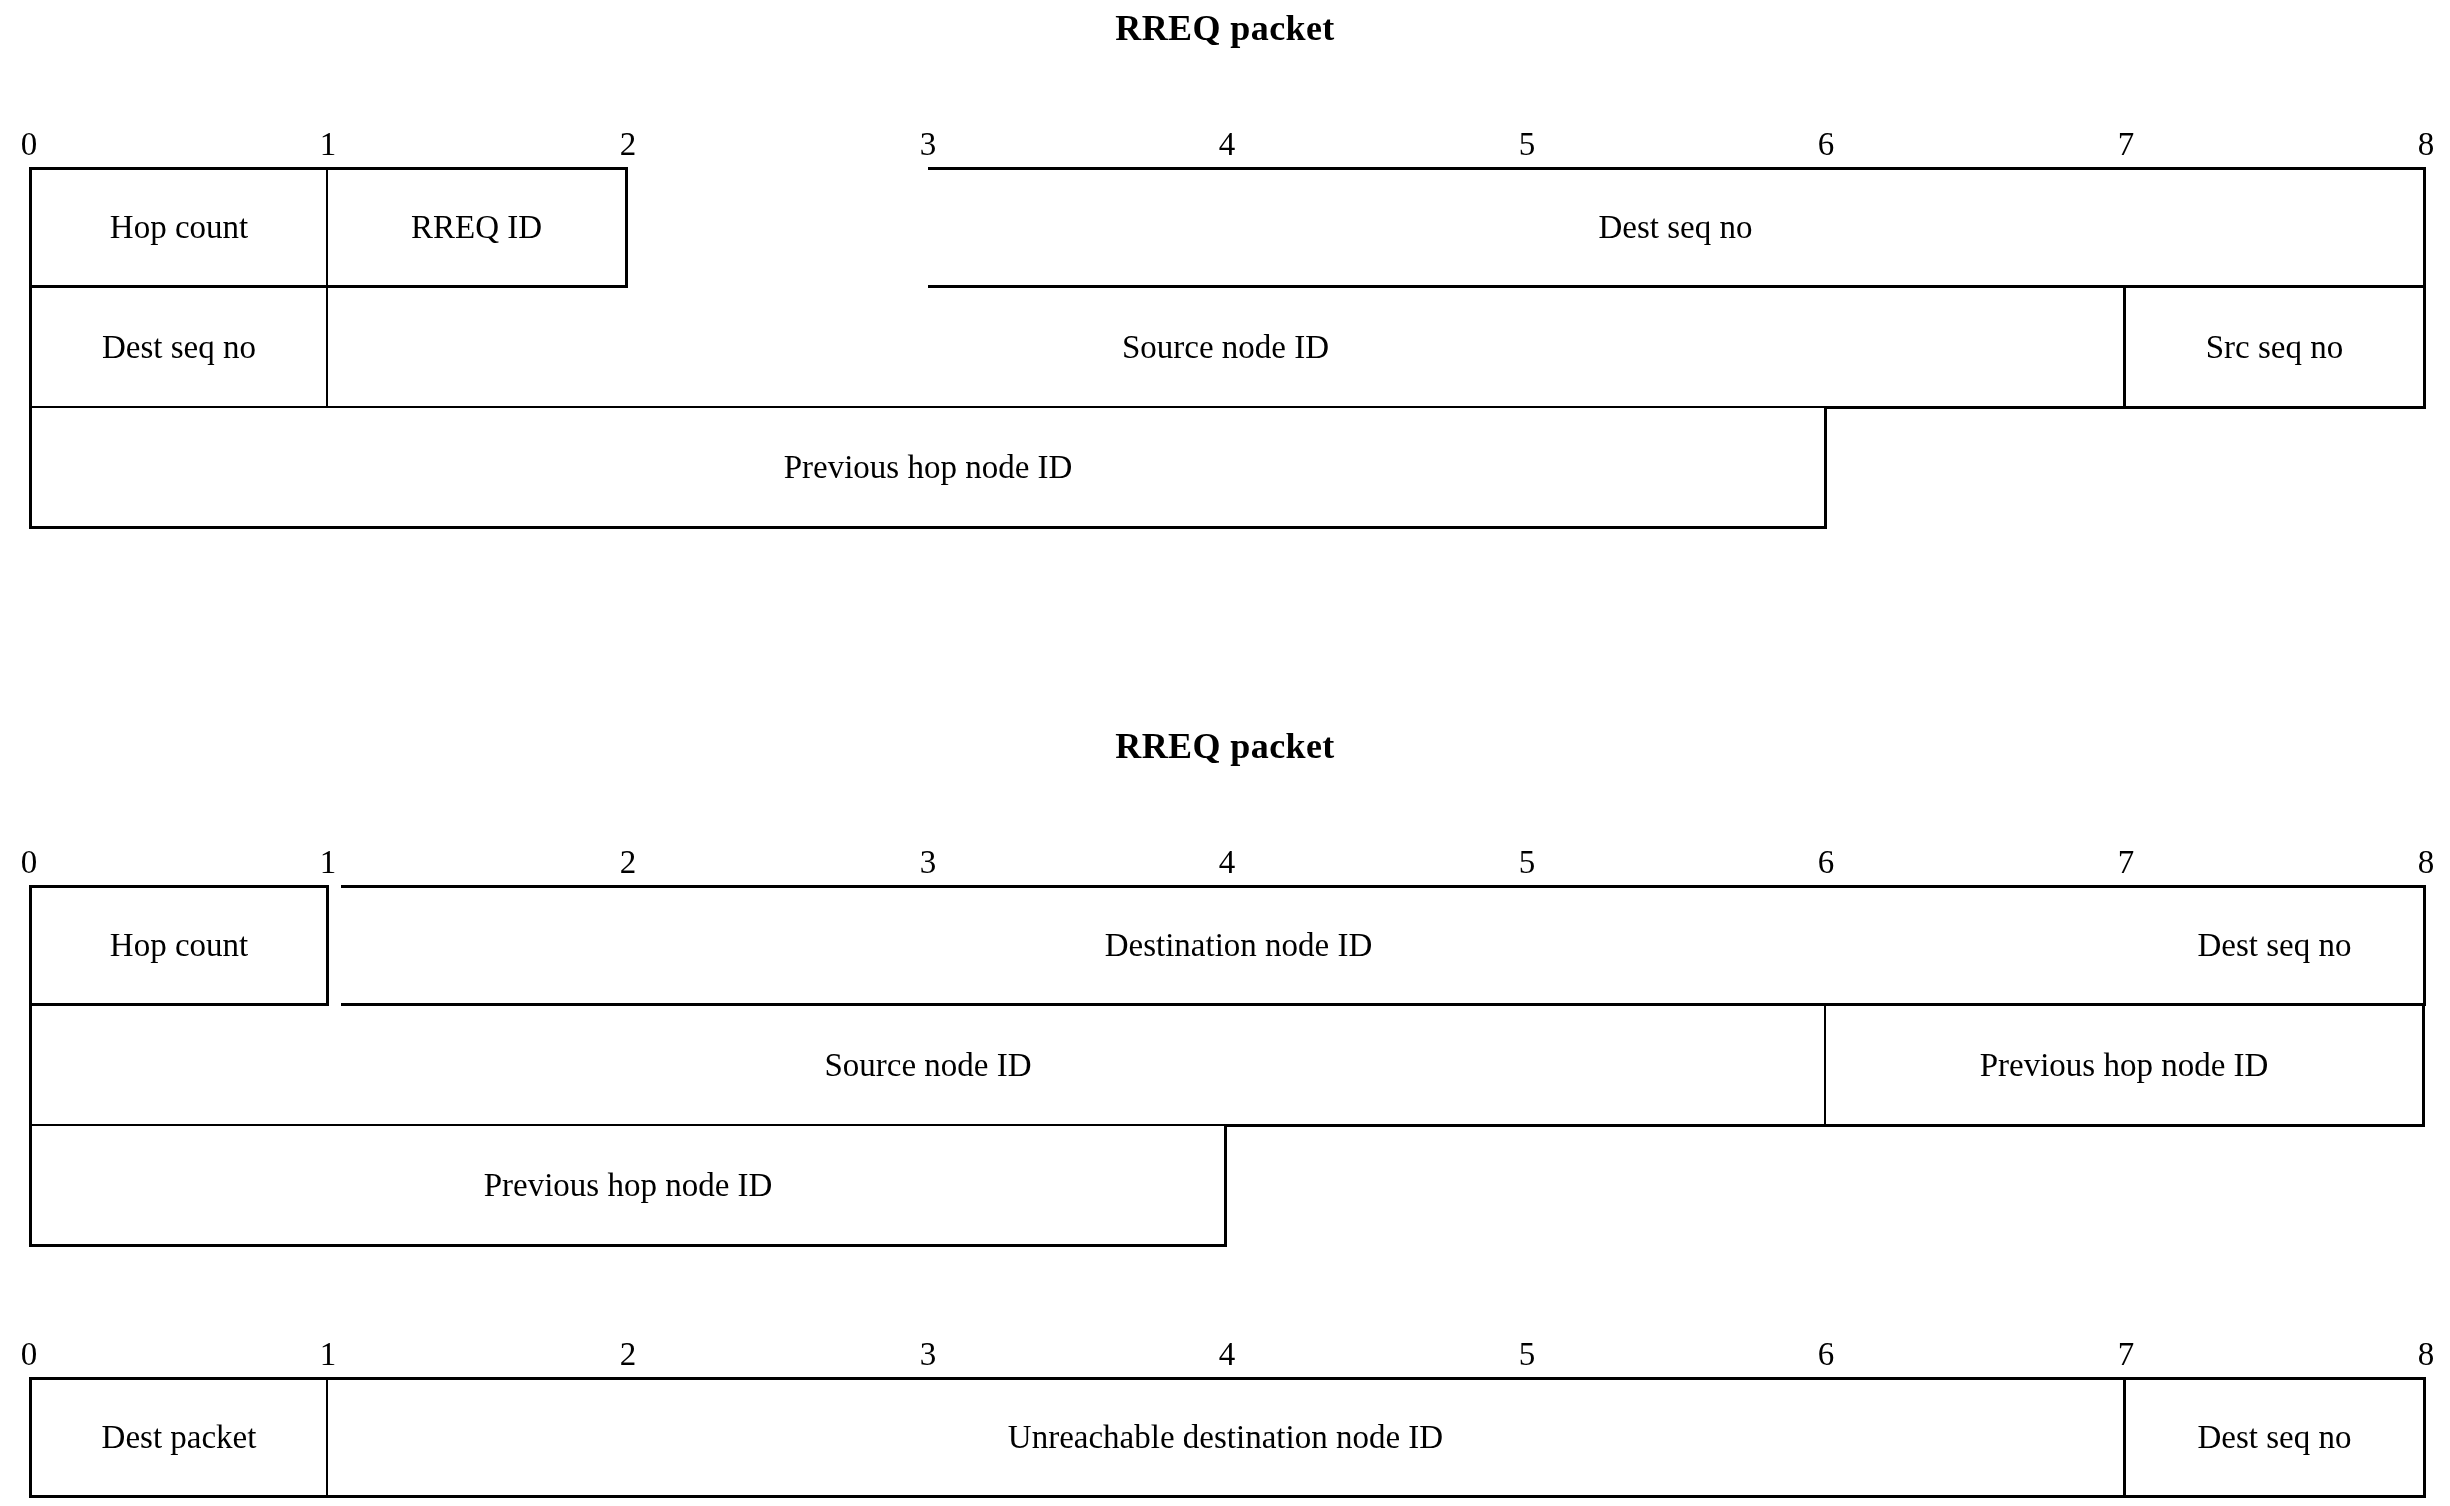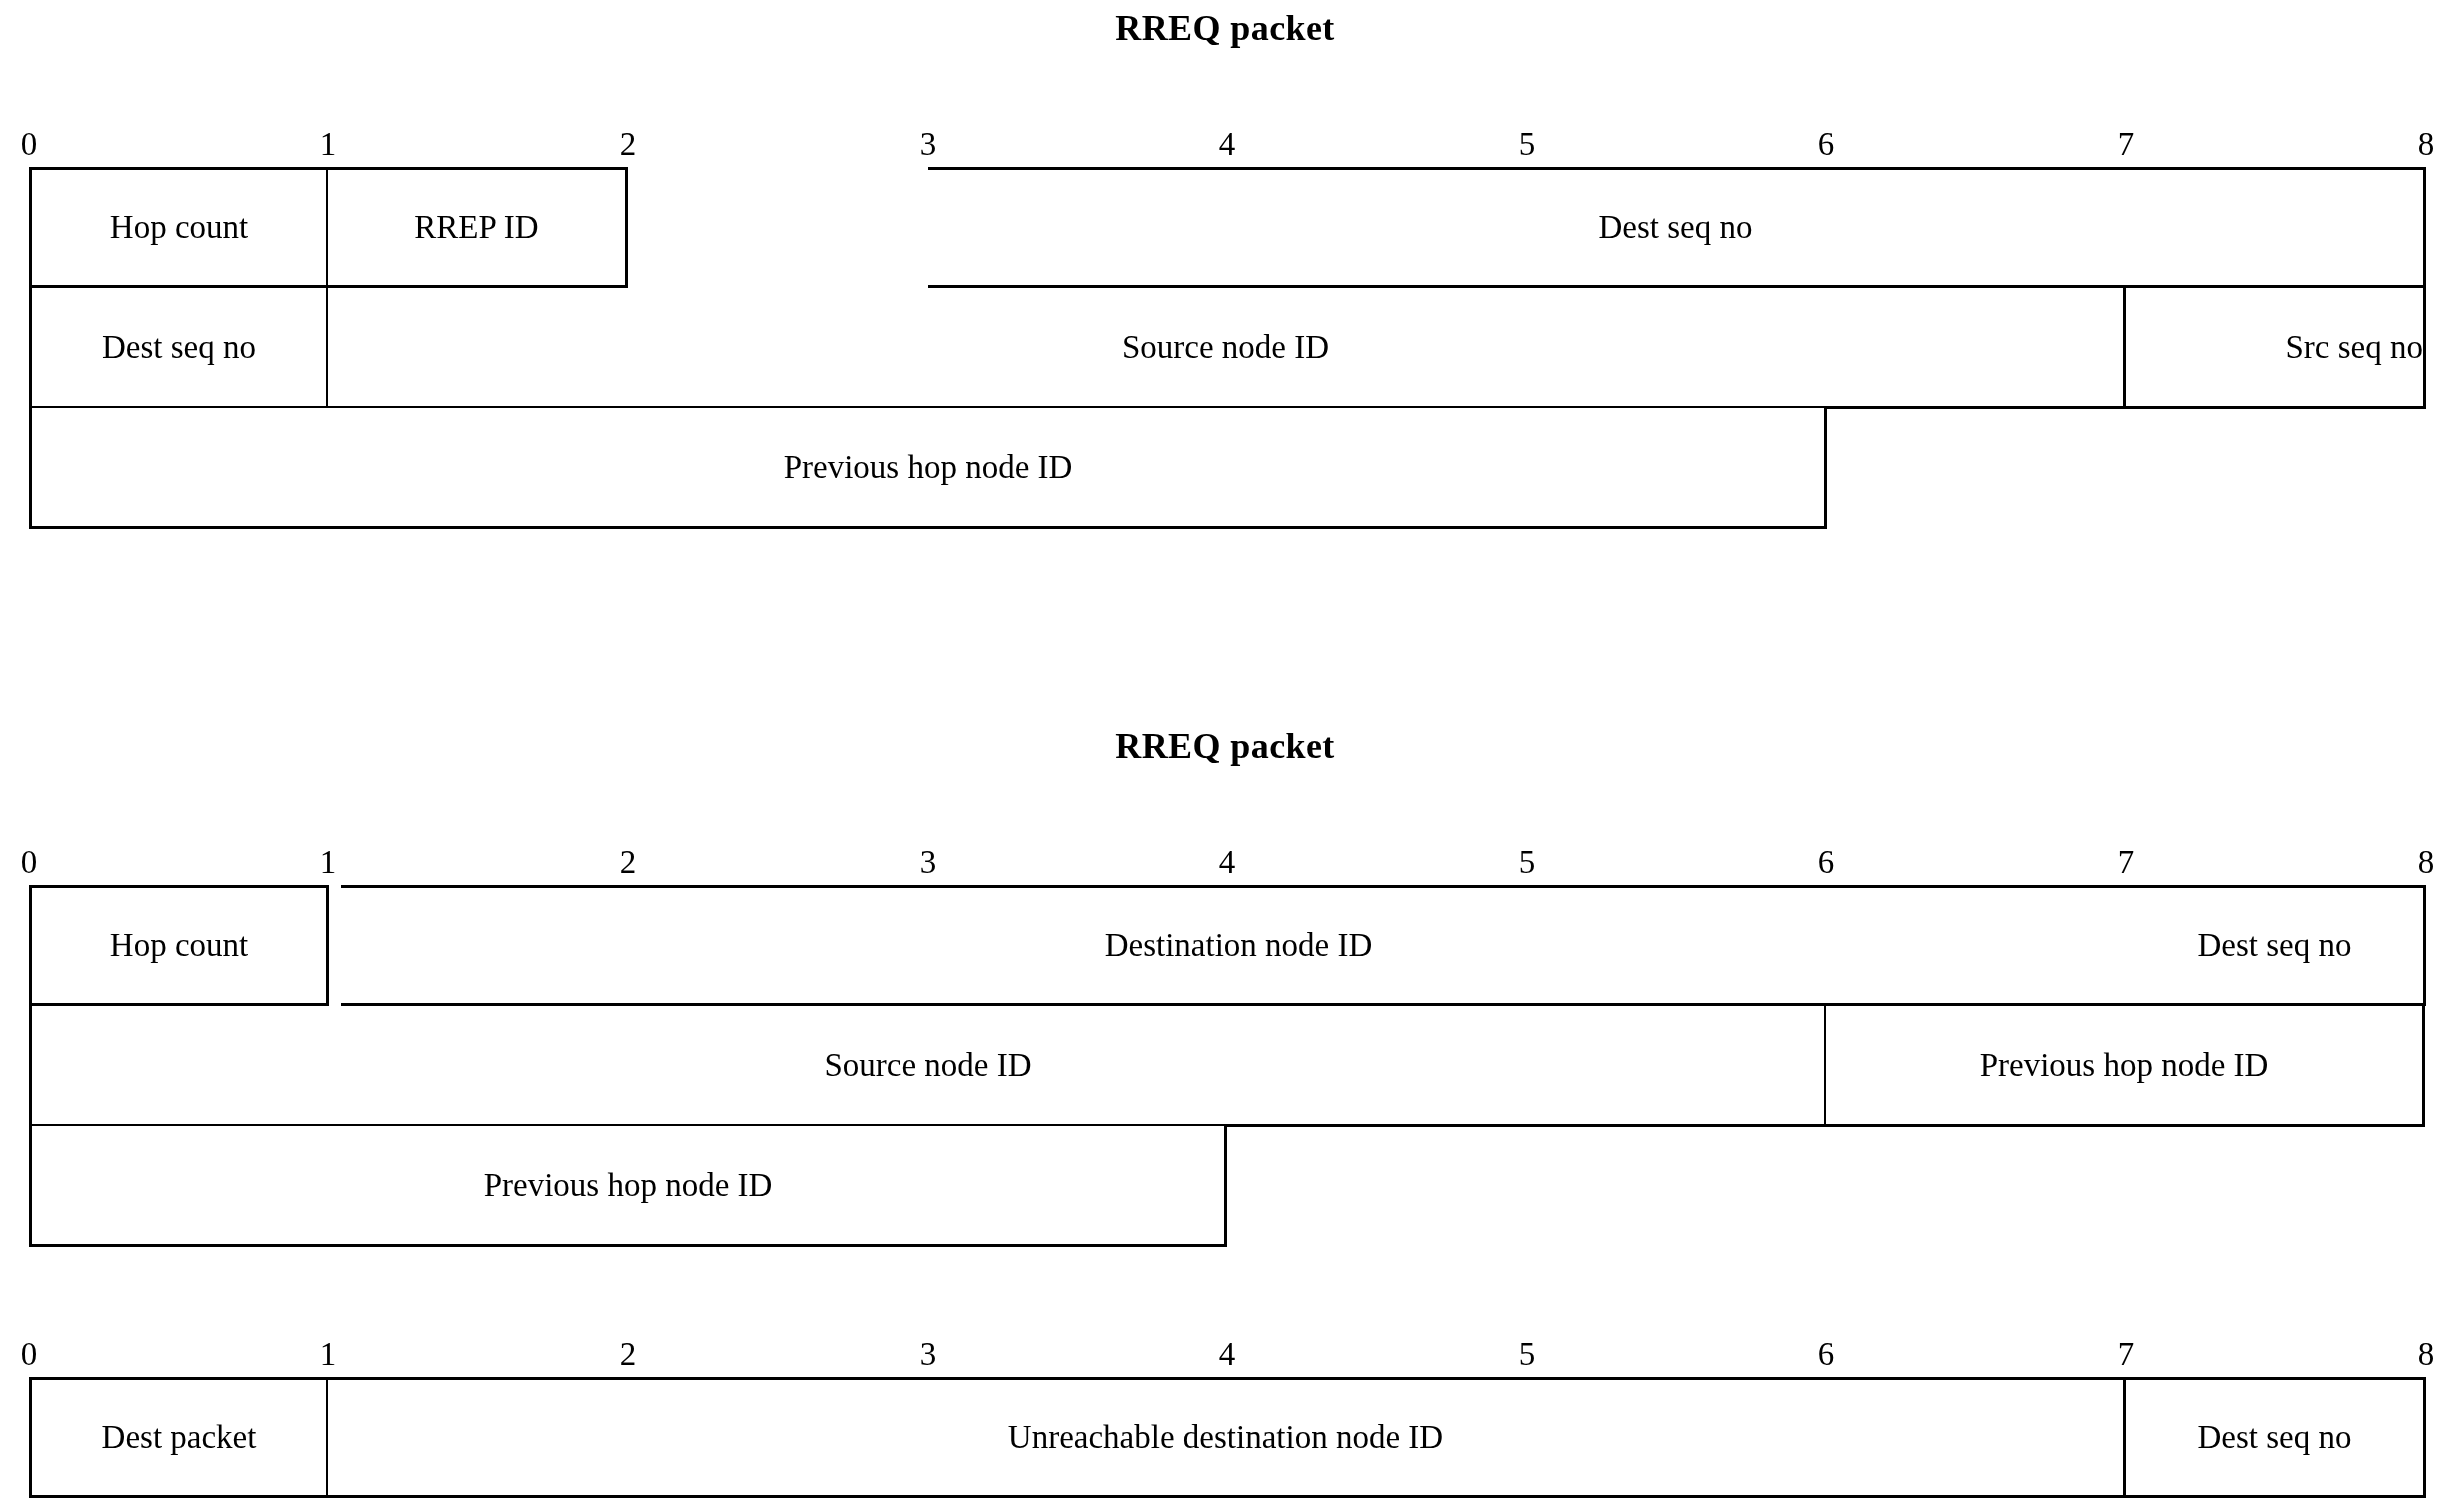--- a/index.html
+++ b/index.html
@@ -117,34 +117,34 @@
         <span class="bit-tick" style="left: 1826px;">6</span>
         <span class="bit-tick" style="left: 2126px;">7</span>
         <span class="bit-tick" style="left: 2426px;">8</span>
       </div>
       <div class="packet-table" style="height: 362px;">
         <div class="packet-row" style="top: 0px; width: 2450px;">
           <div class="field-cell" style="left: 29px; width: 300px;">
             <span class="field-label">Hop count</span>
           </div>
           <div class="field-cell" style="left: 328px; width: 300px; border-left-width: 0px;">
-            <span class="field-label">RREP ID</span>
+            <span class="field-label">RREQ ID</span>
           </div>
           <div class="field-cell" style="left: 928px; width: 1498px; border-left-width: 0px;">
             <span class="field-label">Dest seq no</span>
           </div>
         </div>
         <div class="packet-row" style="top: 121px; width: 2450px;">
           <div class="field-cell" style="left: 29px; width: 300px; border-top-width: 0px;">
             <span class="field-label">Dest seq no</span>
           </div>
           <div class="field-cell" style="left: 328px; width: 1798px; border-left-width: 0px; border-top-width: 0px;">
             <span class="field-label">Source node ID</span>
           </div>
-          <div class="field-cell" style="left: 2126px; width: 300px; border-left-width: 0px; border-top-width: 0px; justify-content: flex-end;">
+          <div class="field-cell" style="left: 2126px; width: 300px; border-left-width: 0px; border-top-width: 0px;">
             <span class="field-label">Src seq no</span>
           </div>
         </div>
         <div class="packet-row" style="top: 241px; width: 2450px;">
           <div class="field-cell" style="left: 29px; width: 1798px; border-top-width: 0px;">
             <span class="field-label">Previous hop node ID</span>
           </div>
         </div>
       </div>
     </div>

